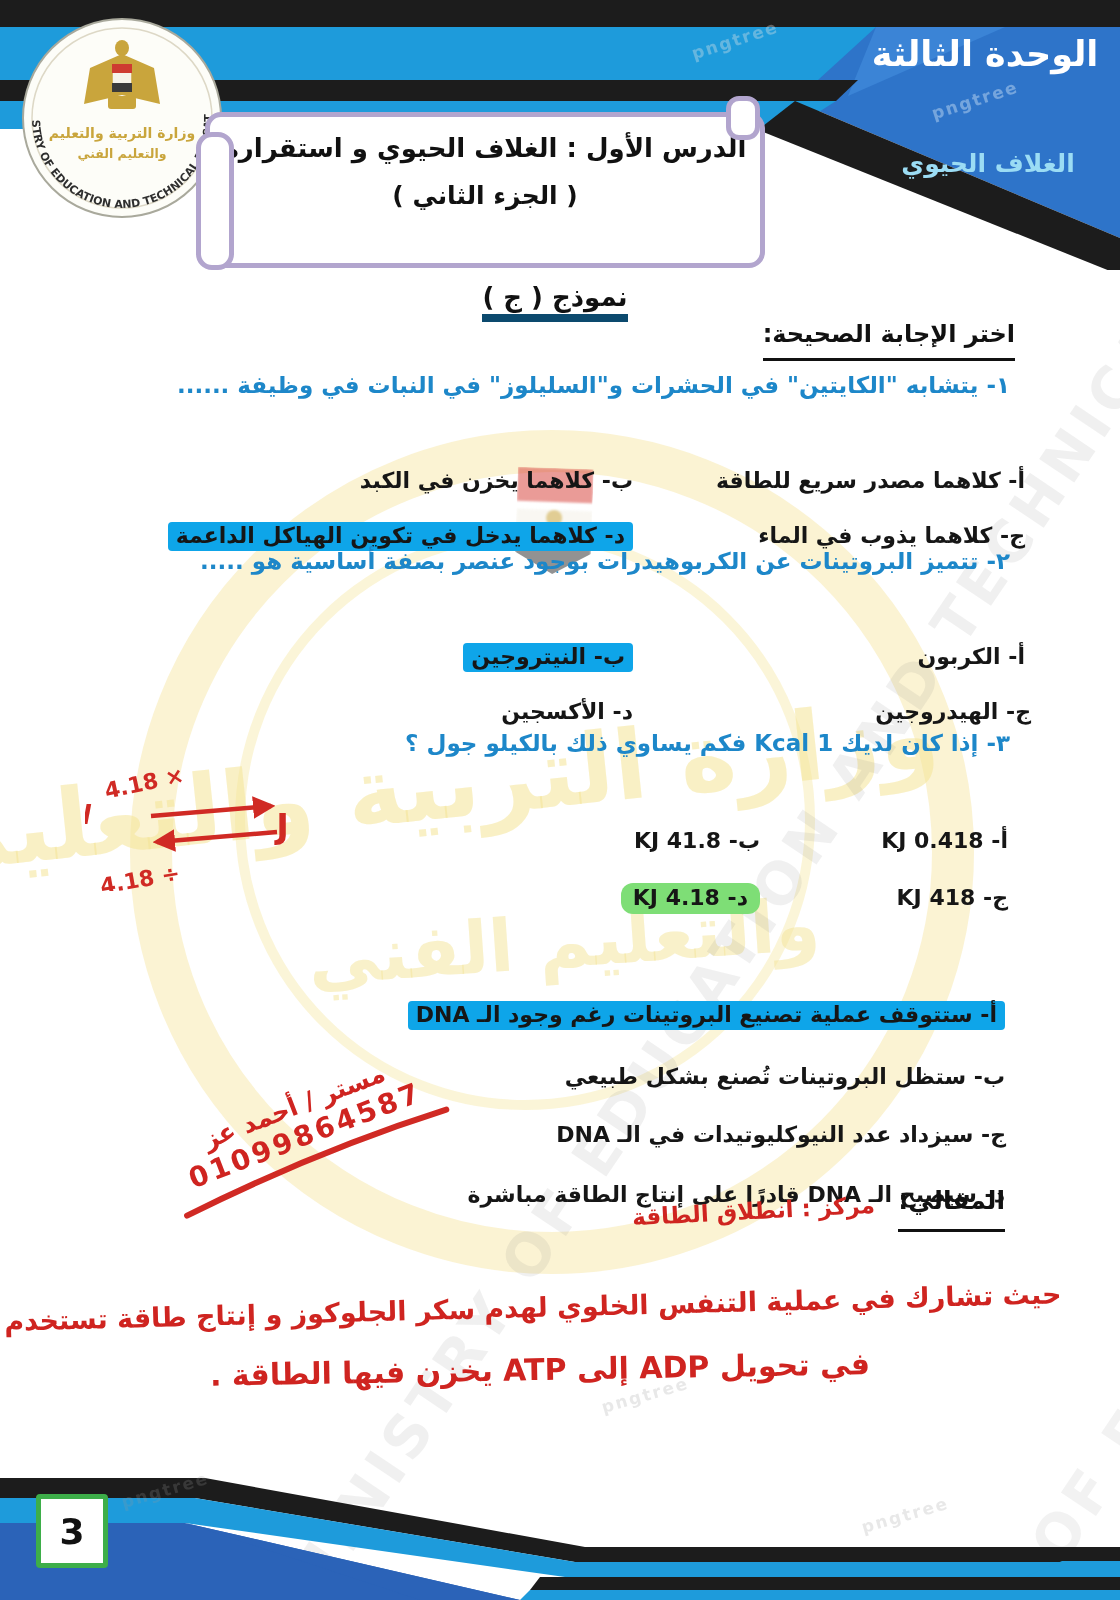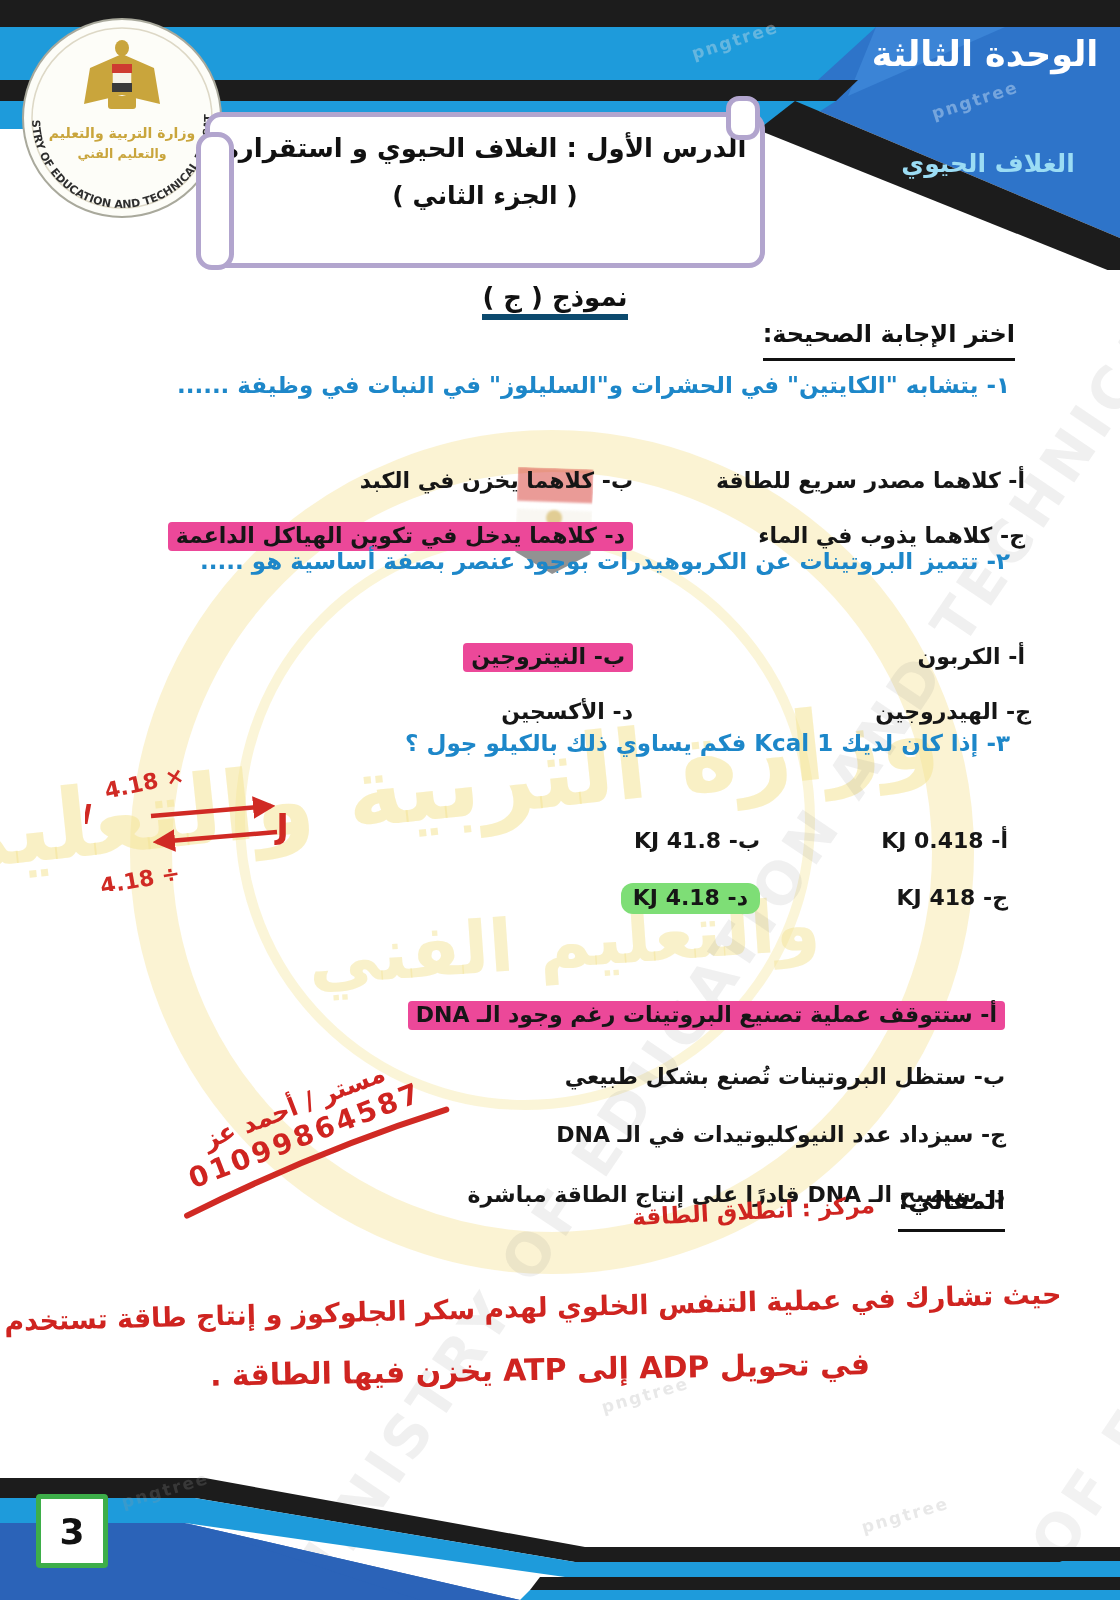--- a/index.html
+++ b/index.html
@@ -9,25 +9,25 @@
   
   .unit-title{color:#ffffff;font-size:35px;font-weight:bold;}
   .unit-sub{color:#9bdcf4;font-size:25px;font-weight:bold;}
   
   .lesson-box{left:205px;top:112px;width:550px;height:146px;border:5px solid #b2a5ce;
               border-radius:16px;background:#fff;text-align:center;z-index:6;}
   .lesson-line1{margin-top:16px;font-size:26px;font-weight:bold;color:#111;}
   .lesson-line2{margin-top:18px;font-size:25px;font-weight:bold;color:#111;}
   .capsule{background:#fff;border:5px solid #b2a5ce;z-index:7;}
   
-  .model{font-size:26px;font-weight:bold;color:#111;border-bottom:6px solid #0c4a6e;padding-bottom:2px;}
+  .model{font-size:26px;font-weight:bold;color:#111;border-bottom:8px solid #0c4a6e;padding-bottom:2px;}
   .instr{font-size:24px;font-weight:bold;color:#111;border-bottom:3px solid #111;padding-bottom:10px;}
   .q{font-size:23px;font-weight:bold;color:#1d87c9;white-space:nowrap;}
   .opt{font-size:22px;font-weight:bold;color:#161616;white-space:nowrap;margin-top:40px;}
-  .hl{background:#ec4899;padding:1px 8px 3px 8px;border-radius:4px;}
+  .hl{background:#0ea5e9;padding:1px 8px 3px 8px;border-radius:4px;}
   .hl-pill{background:#7ede76;padding:2px 12px 4px 12px;border-radius:12px;}
   .essay-h{font-size:25px;font-weight:bold;color:#111;border-bottom:3px solid #111;padding-bottom:14px;}
   .red-hand{color:#cf2420;font-weight:bold;}
   .mito{position:relative;}
   .mito .u1,.mito .u2{position:absolute;background:#cf2420;border-radius:2px;}
   .mito .u1{width:112px;height:4px;right:-4px;bottom:-10px;transform:rotate(-1.5deg);}
   .mito .u2{width:74px;height:4px;right:14px;bottom:-17px;transform:rotate(-1deg);}
   
   .wm{pointer-events:none;}
   .wm-circle{border-radius:50%;}

